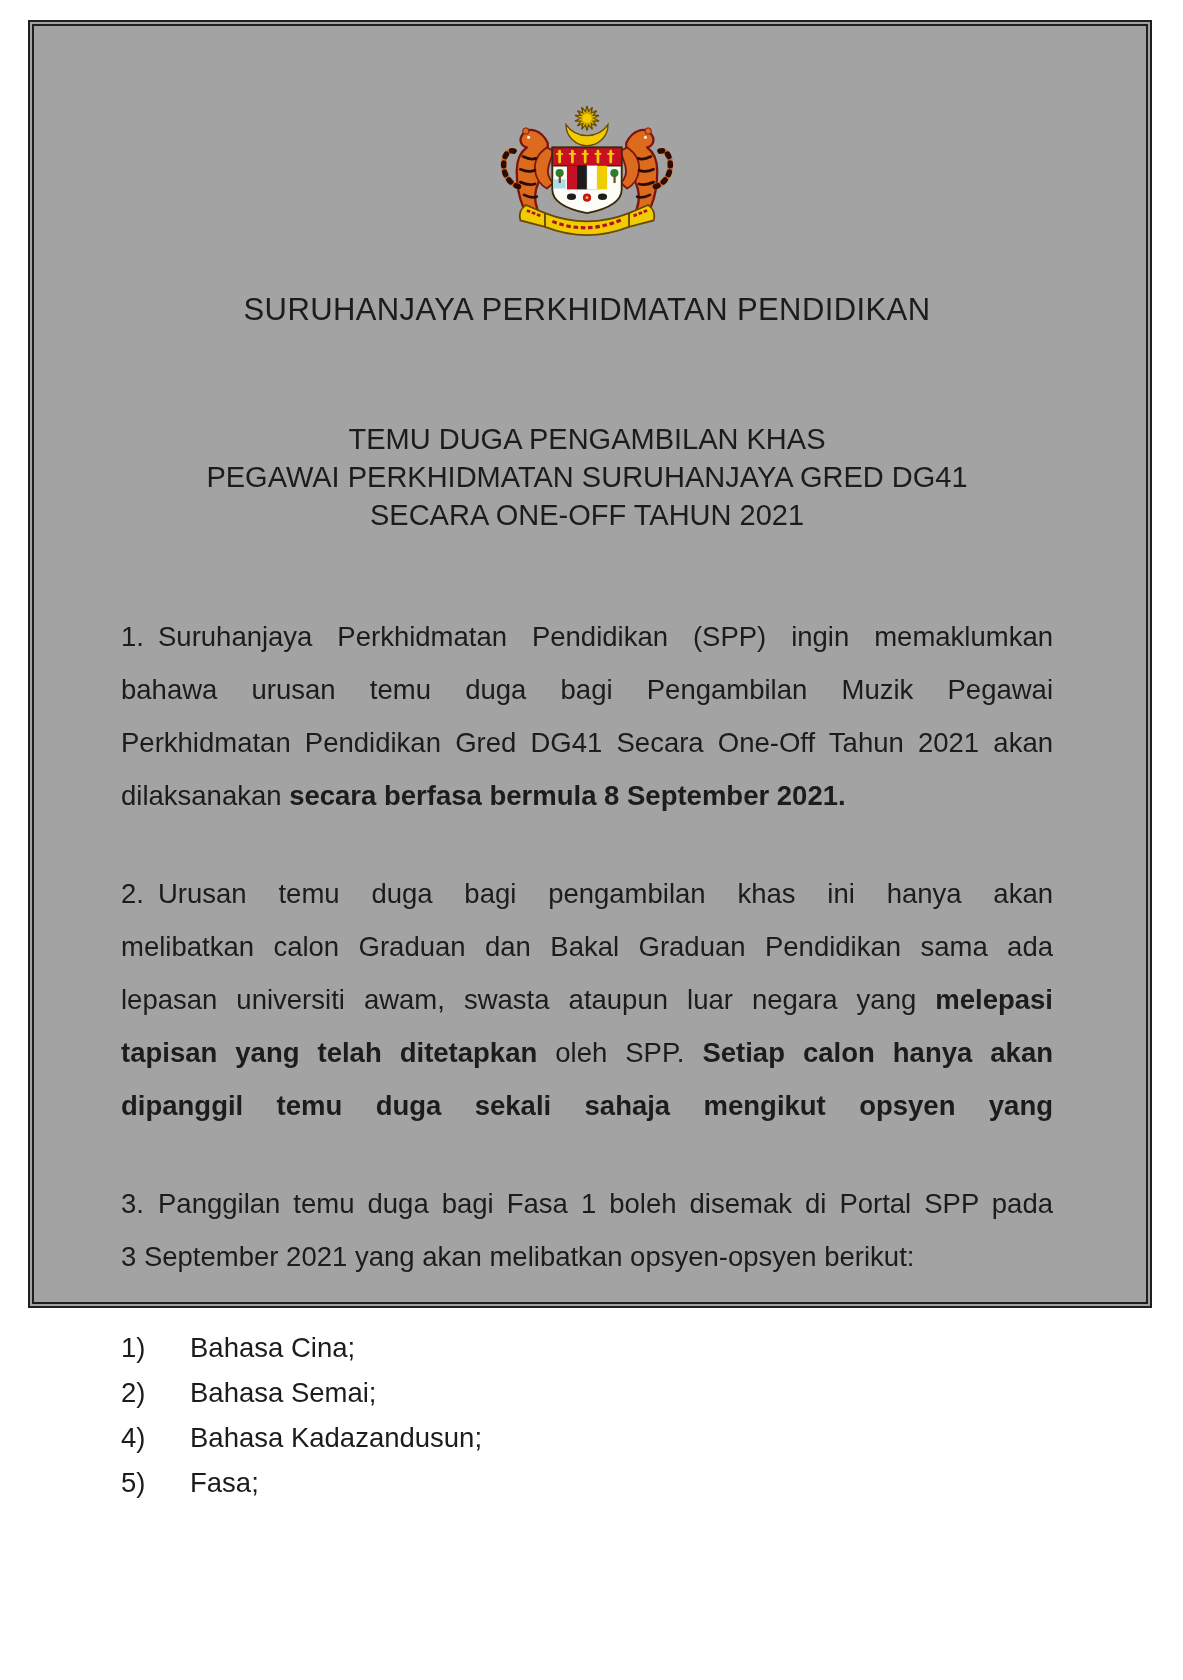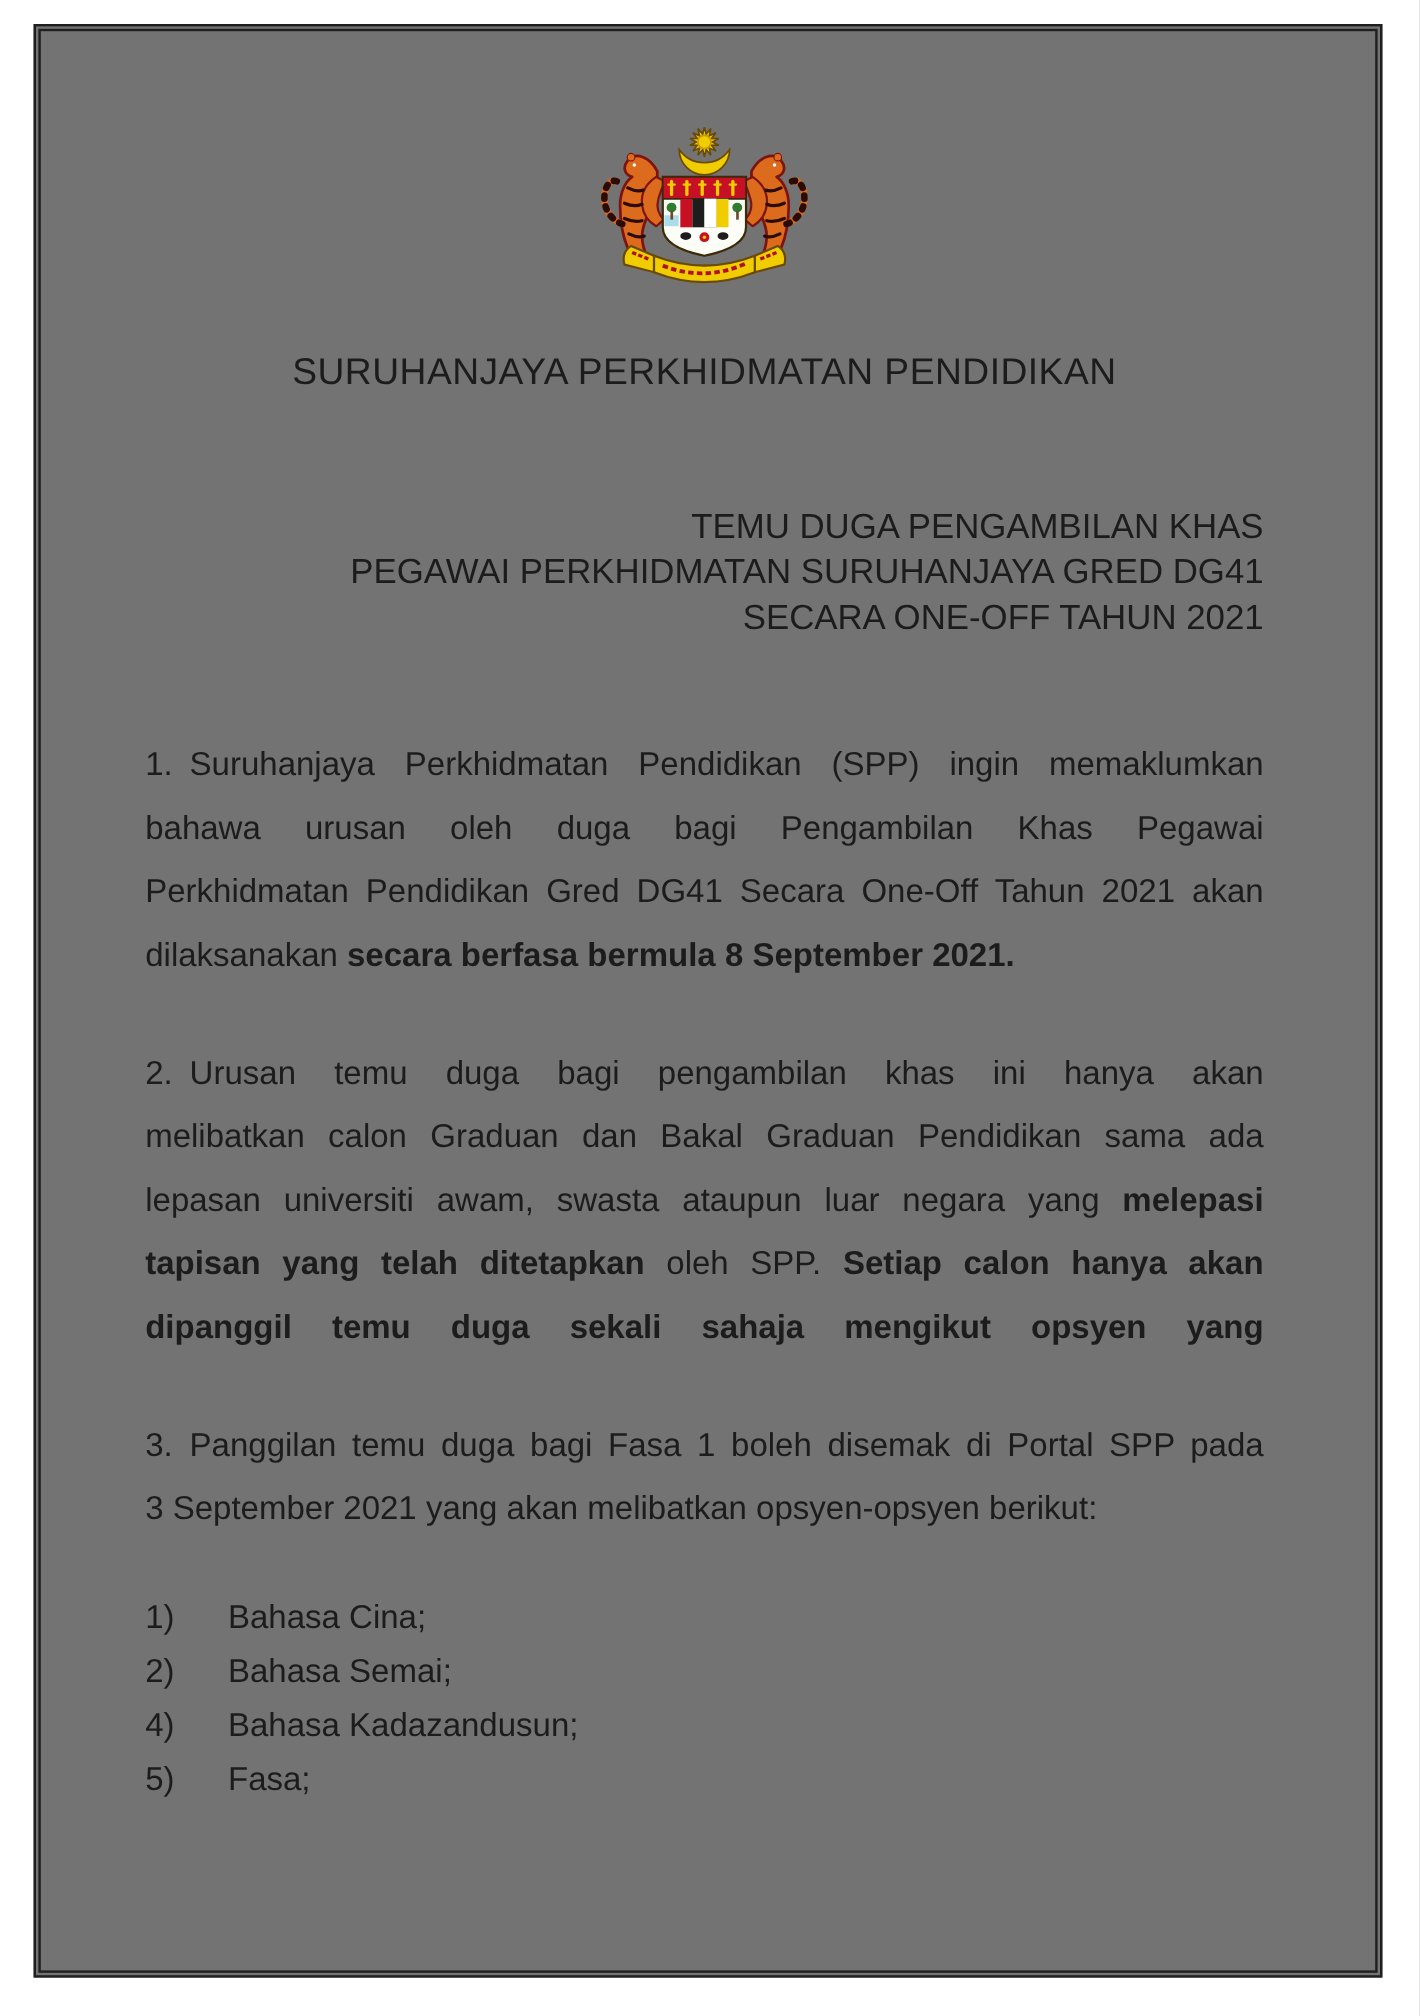--- a/index.html
+++ b/index.html
@@ -1,30 +1,30 @@
 <!DOCTYPE html>
 <html><head>
 <meta charset="utf-8">
 <style>
   html,body{margin:0;padding:0;background:#ffffff;}
   body{
     width:1183px;height:1680px;position:relative;
     font-family:"Liberation Sans",sans-serif;color:#1c1c1c;
   }
   .frame{
-    position:absolute;left:28px;top:20px;width:1124px;height:1628px;
-    box-sizing:border-box;border:6px double #1f1f1f;background:#737373;
+    position:absolute;left:28px;top:20px;width:1124px;height:1288px;
+    box-sizing:border-box;border:6px double #1f1f1f;background:#a3a3a3;
   }
   .content{box-sizing:border-box;padding:74px 93px 0 87px;}
   .crest-wrap{text-align:center;height:146px;}
   .doc-title{
     margin-top:46px;text-align:center;
     font-size:31px;line-height:36px;letter-spacing:0.4px;white-space:nowrap;
   }
-  .doc-heading{margin-top:92px;text-align:right;font-size:29px;line-height:38px;}
+  .doc-heading{margin-top:92px;text-align:center;font-size:29px;line-height:38px;}
   .h-line{white-space:nowrap;}
   .document-body{margin-top:76px;}
   .para{font-size:27.5px;line-height:53px;}
   .para + .para{margin-top:45px;}
   .line{text-align:justify;text-align-last:justify;}
   .line.last{text-align:left;text-align-last:left;}
   .para-num{display:inline-block;width:37px;}
   .options{margin-top:42px;font-size:27.5px;}
   .option{line-height:45px;white-space:nowrap;}
   .opt-num{display:inline-block;width:69px;}
@@ -90,21 +90,21 @@
 
     <div class="doc-heading">
         <div class="h-line"><span>TEMU DUGA PENGAMBILAN KHAS</span></div>
         <div class="h-line"><span>PEGAWAI PERKHIDMATAN SURUHANJAYA GRED DG41</span></div>
         <div class="h-line"><span>SECARA </span><span class="i">ONE-OFF</span><span> TAHUN 2021</span></div>
       </div>
 
     <div class="document-body">
         <div class="para">
           <div class="line"><span class="para-num">1.</span><span>Suruhanjaya Perkhidmatan Pendidikan (SPP) ingin memaklumkan</span></div>
-          <div class="line"><span>bahawa urusan oleh duga bagi Pengambilan Khas Pegawai</span></div>
+          <div class="line"><span>bahawa urusan temu duga bagi Pengambilan Muzik Pegawai</span></div>
           <div class="line"><span>Perkhidmatan Pendidikan Gred DG41 Secara </span><span class="i">One-Off</span><span> Tahun 2021 akan</span></div>
           <div class="line last"><span>dilaksanakan </span><span class="b">secara berfasa bermula 8 September 2021.</span></div>
         </div>
         <div class="para">
           <div class="line"><span class="para-num">2.</span><span>Urusan temu duga bagi pengambilan khas ini hanya akan</span></div>
           <div class="line"><span>melibatkan calon Graduan dan Bakal Graduan Pendidikan sama ada</span></div>
           <div class="line"><span>lepasan universiti awam, swasta ataupun luar negara yang </span><span class="b">melepasi</span></div>
           <div class="line"><span class="b">tapisan yang telah ditetapkan</span><span> oleh SPP. </span><span class="b">Setiap calon hanya akan</span></div>
           <div class="line"><span class="b">dipanggil temu duga sekali sahaja mengikut opsyen yang</span></div>
         </div>

